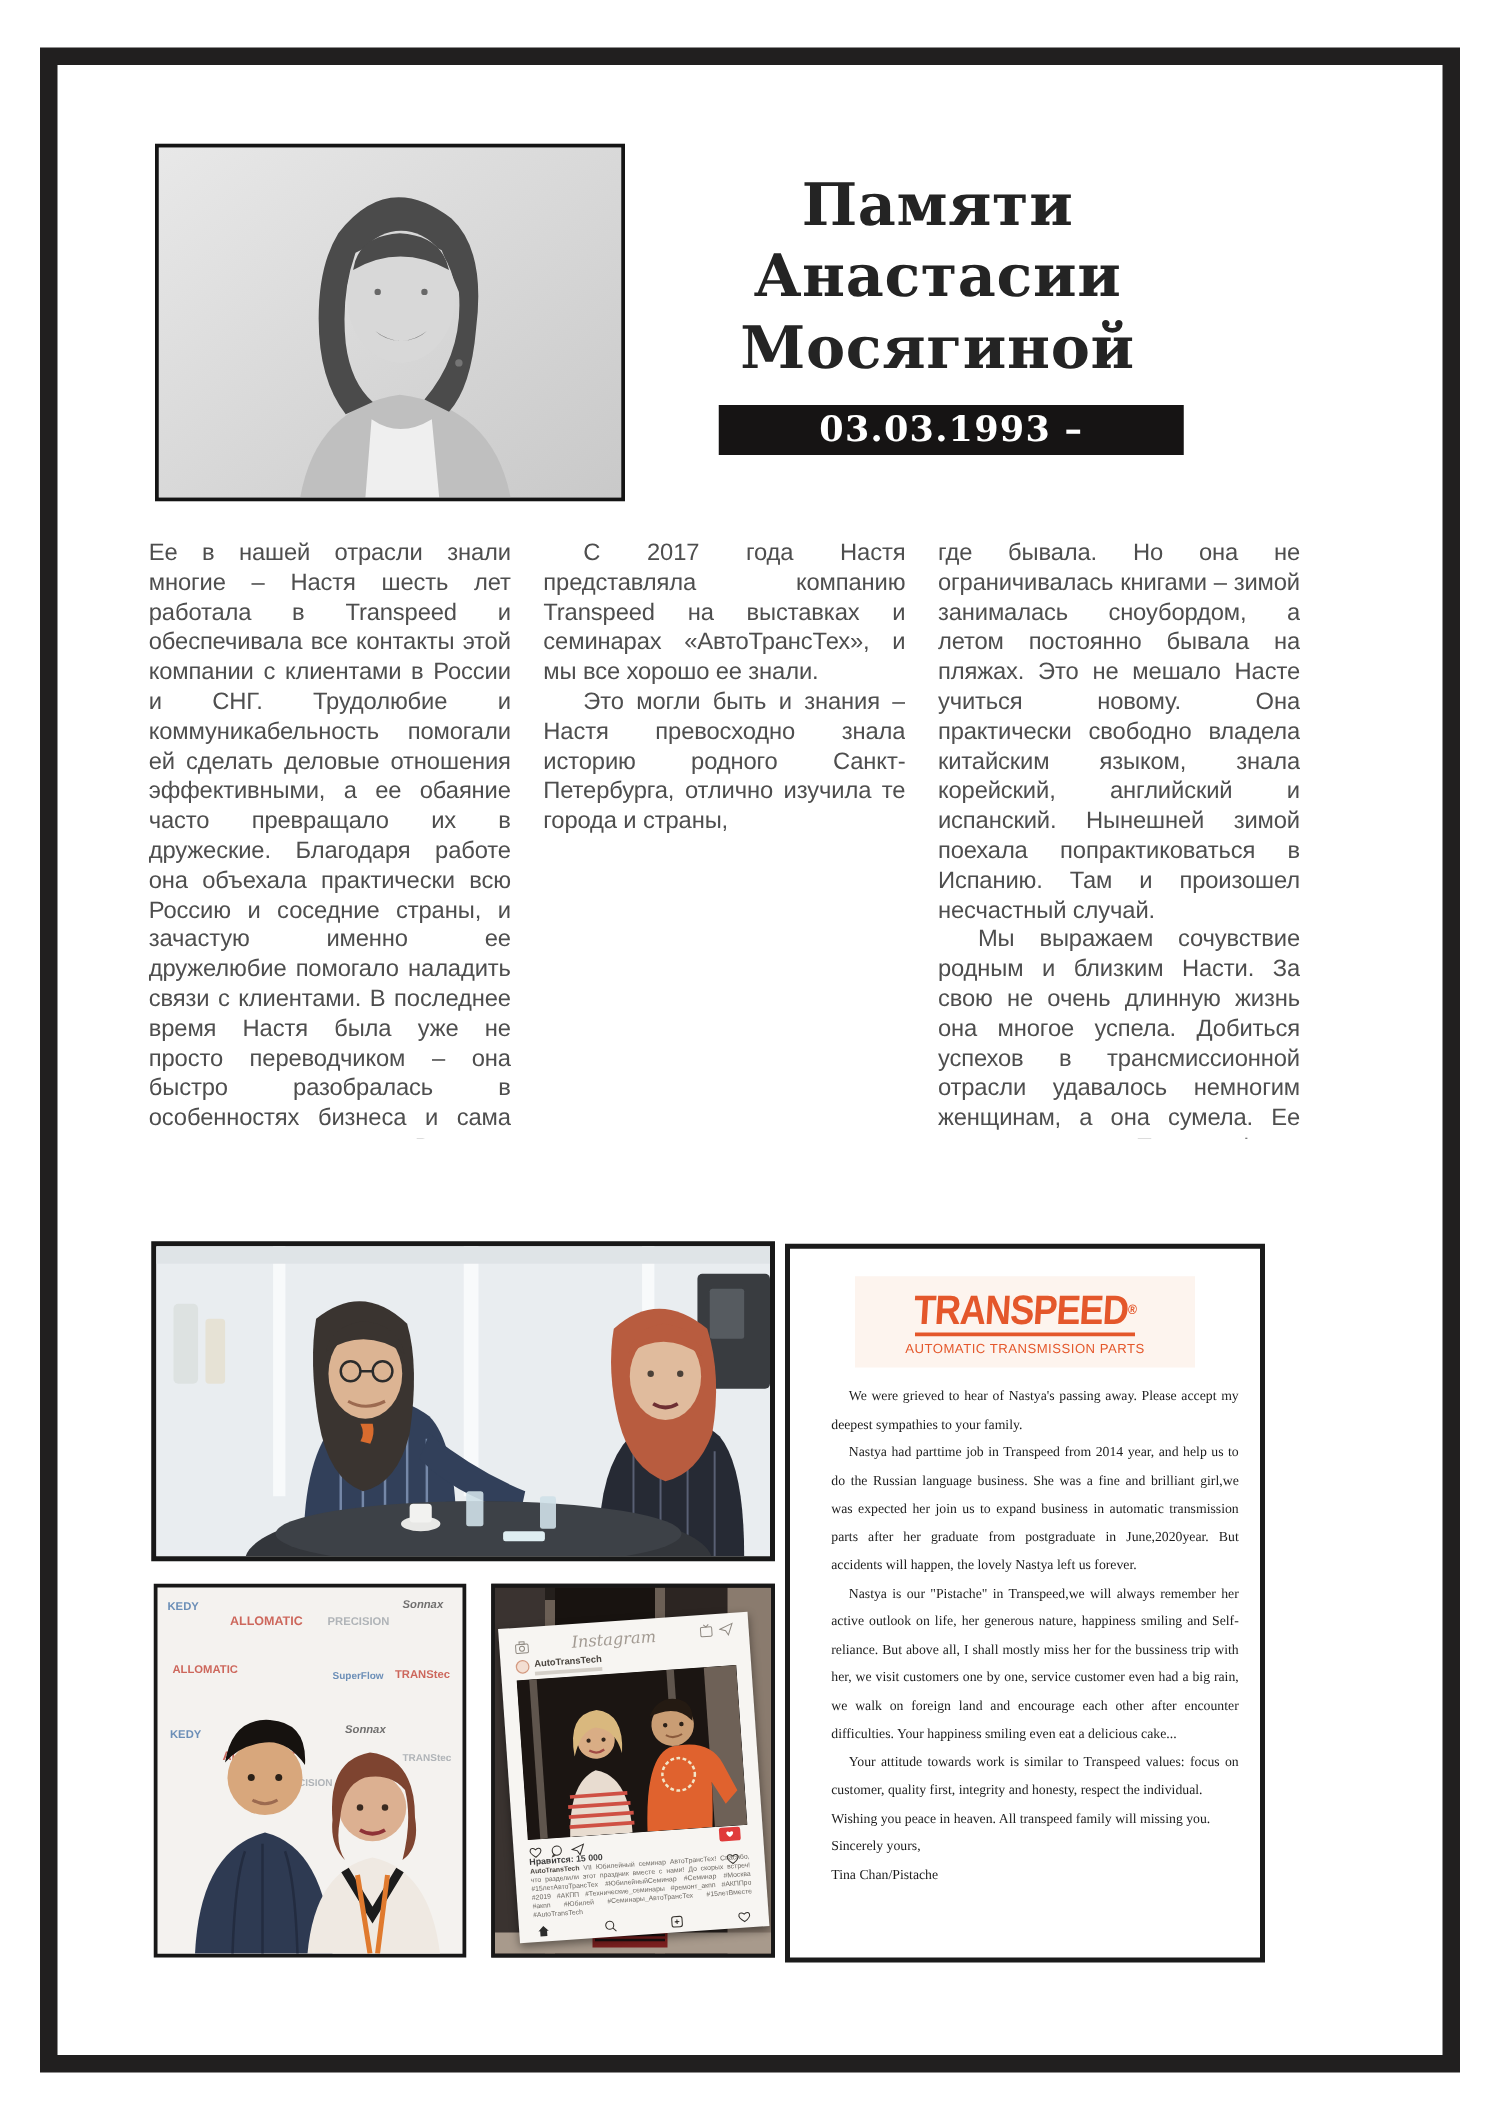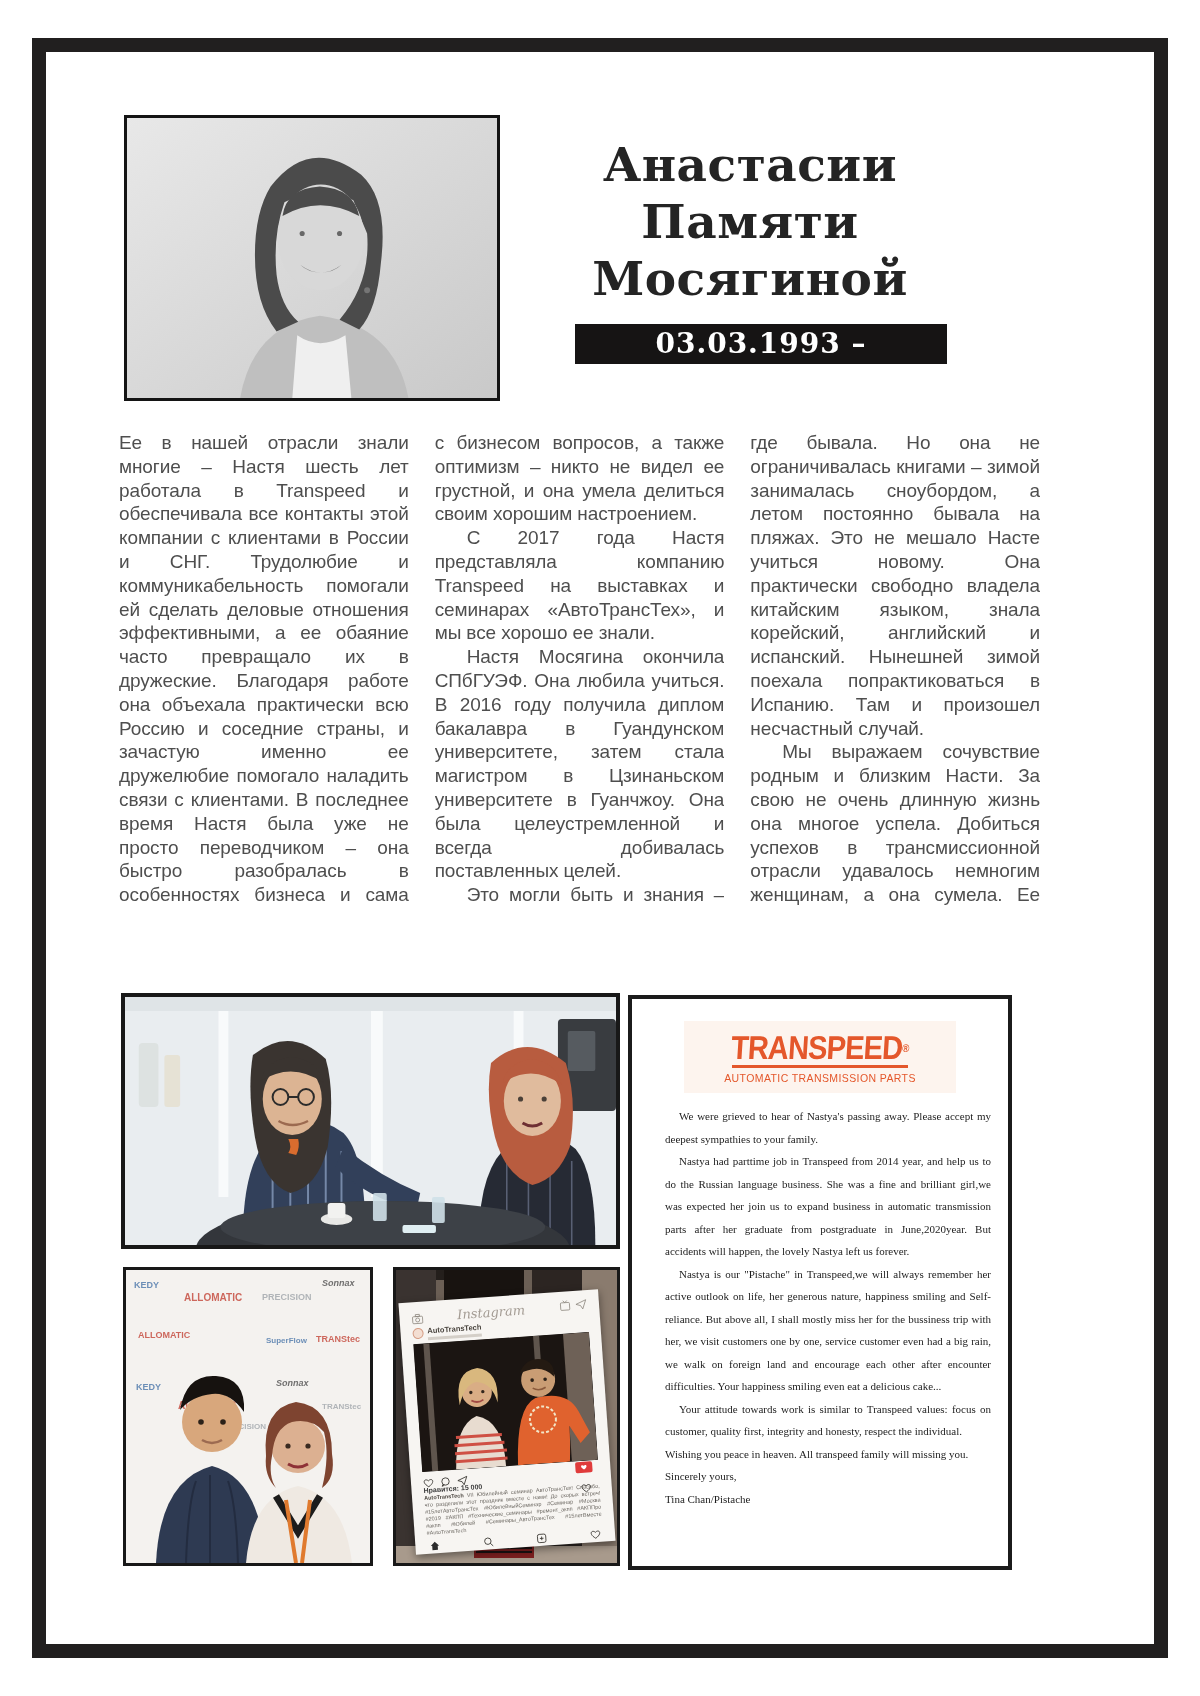--- a/index.html
+++ b/index.html
@@ -114,34 +114,32 @@
     <ellipse cx="197" cy="122" rx="44" ry="54" fill="#ddd7d2"></ellipse>
     <path d="M158 100 Q196 78 236 100 Q230 72 196 70 Q162 72 158 100 Z" fill="#4f4a46"></path>
     <path d="M176 150 Q197 166 218 150 Q210 158 197 158 Q184 158 176 150 Z" fill="#8a817b"></path>
     <circle cx="178" cy="118" r="2.6" fill="#6e6762"></circle>
     <circle cx="216" cy="118" r="2.6" fill="#6e6762"></circle>
     <circle cx="244" cy="176" r="3" fill="#7c746e"></circle>
   </svg>
 </div>
 
 <div class="title">
+  <div>Памяти</div>
   <div>Анастасии</div>
-  <div>Памяти</div>
   <div>Мосягиной</div>
 </div>
 <div class="dates-banner">03.03.1993 – 10.06.2020</div>
 
 <div class="cols">
   <div class="col">
     <p>Ее в нашей отрасли знали многие – Настя шесть лет работала в Transpeed и обеспечивала все контакты этой компании с клиентами в России и СНГ. Трудолюбие и коммуникабельность помогали ей сделать деловые отношения эффективными, а ее обаяние часто превращало их в дружеские. Благодаря работе она объехала практически всю Россию и соседние страны, и зачастую именно ее дружелюбие помогало наладить связи с клиентами. В последнее время Настя была уже не просто переводчиком – она быстро разобралась в особенностях бизнеса и сама вела часть клиентов. Все они доверяли Насте и ценили ее ответственность и хорошее знание всех связанных</p>
   </div>
   <div class="col">
-    <p>с бизнесом вопросов, а также оптимизм – никто не видел ее грустной, и она умела делиться своим хорошим настроением.</p>
     <p class="ind">С 2017 года Настя представляла компанию Transpeed на выставках и семинарах «АвтоТрансТех», и мы все хорошо ее знали.</p>
-    <p class="ind">Настя Мосягина окончила СПбГУЭФ. Она любила учиться. В 2016 году получила диплом бакалавра в Гуандунском университете, затем стала магистром в Цзинаньском университете в Гуанчжоу. Она была целеустремленной и всегда добивалась поставленных целей.</p>
     <p class="ind">Это могли быть и знания – Настя превосходно знала историю родного Санкт-Петербурга, отлично изучила те города и страны,</p>
   </div>
   <div class="col">
     <p>где бывала. Но она не ограничивалась книгами – зимой занималась сноубордом, а летом постоянно бывала на пляжах. Это не мешало Насте учиться новому. Она практически свободно владела китайским языком, знала корейский, английский и испанский. Нынешней зимой поехала попрактиковаться в Испанию. Там и произошел несчастный случай.</p>
     <p class="ind">Мы выражаем сочувствие родным и близким Насти. За свою не очень длинную жизнь она многое успела. Добиться успехов в трансмиссионной отрасли удавалось немногим женщинам, а она сумела. Ее ценили и в Transpeed, и клиенты, и коллеги, и друзья.</p>
 
   </div>
 </div>
 
 <div class="photoA">

